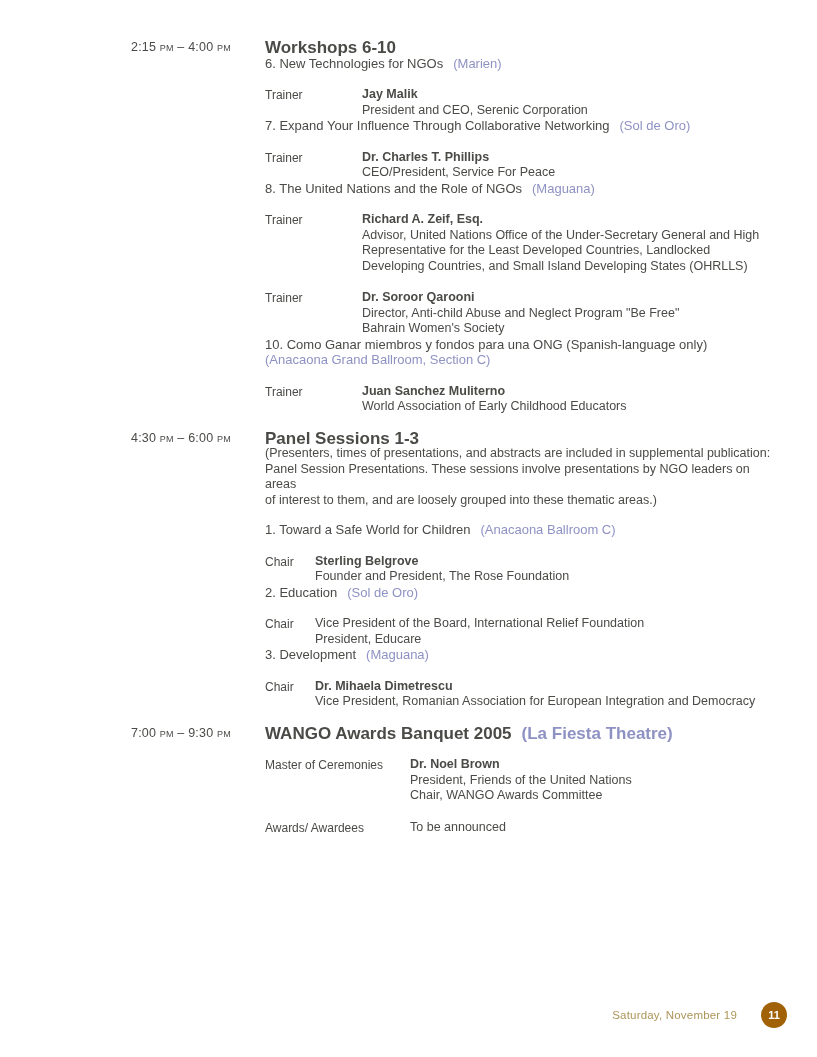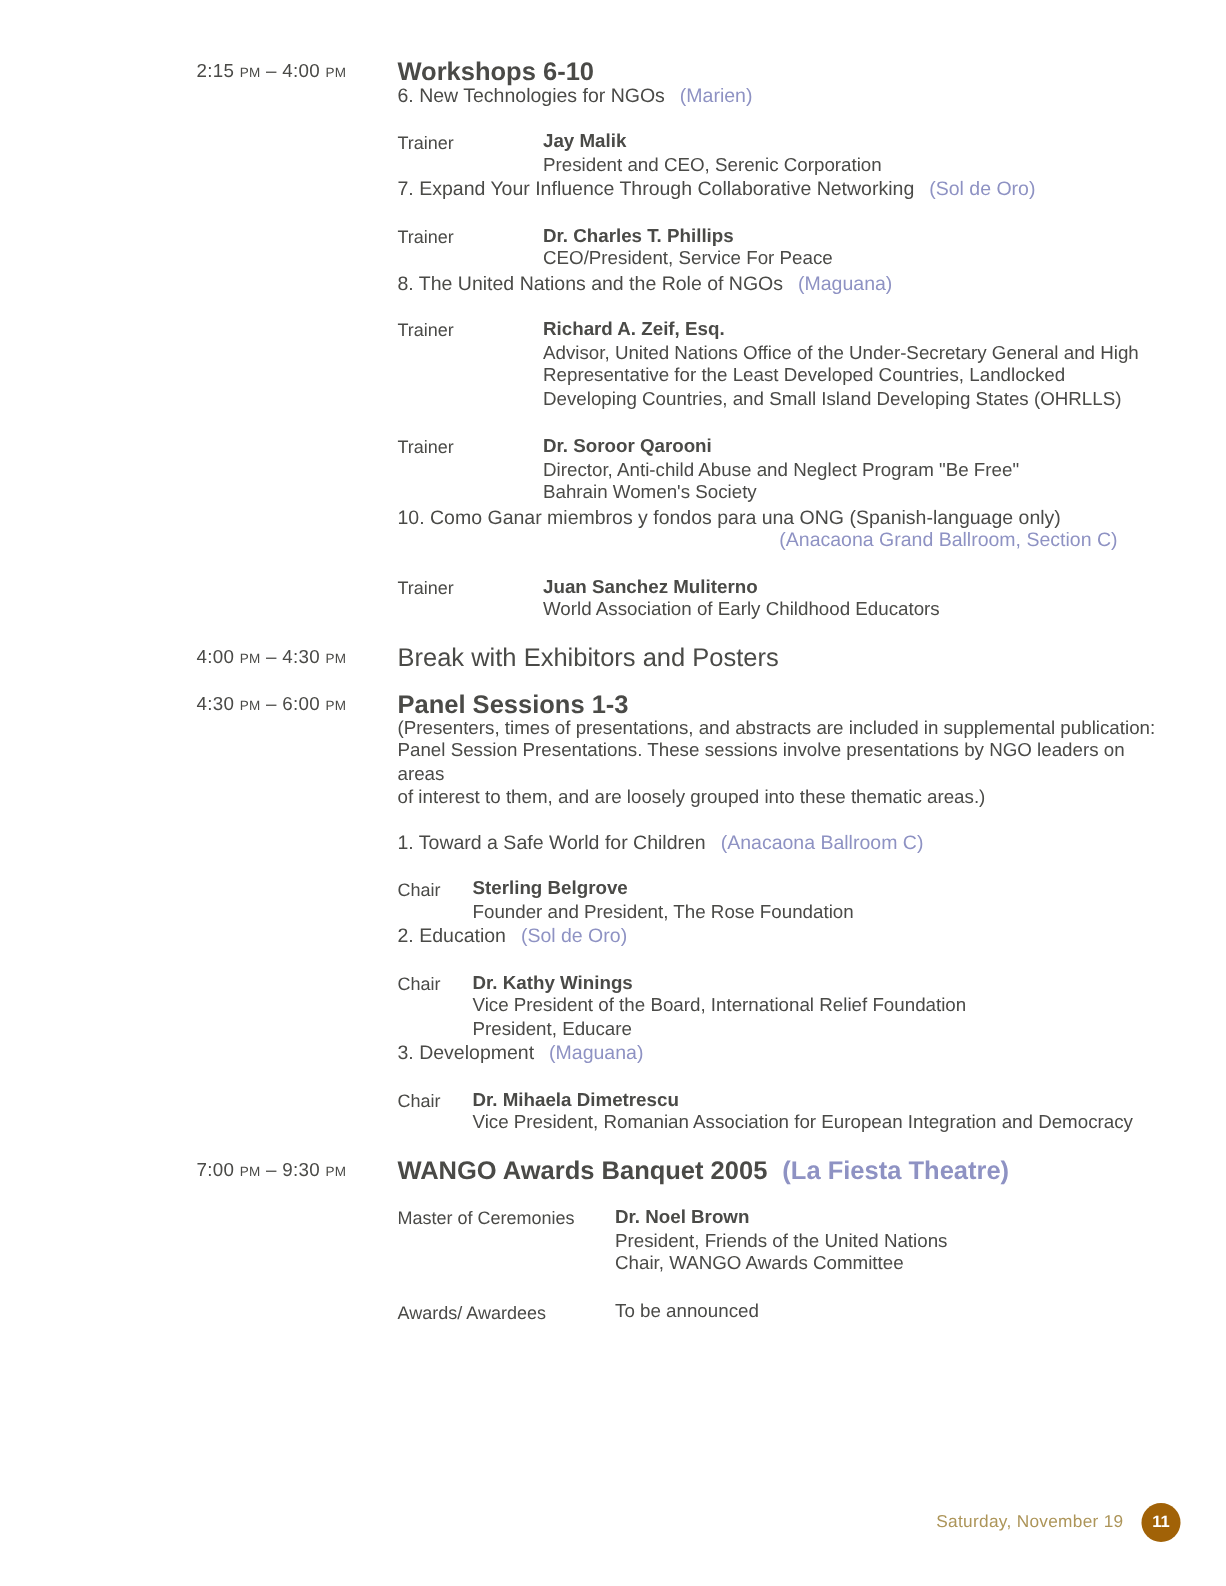--- a/index.html
+++ b/index.html
@@ -9,32 +9,32 @@
   .session{display:flex;align-items:flex-start;margin-top:16px}
   .session:first-child{margin-top:0}
   .time{width:134px;flex-shrink:0;font-size:12.5px;line-height:15.5px;font-variant:small-caps;letter-spacing:.2px}
   .scontent{flex:1;min-width:0}
   .session-title{font-size:17px;line-height:15.5px;font-weight:700}
   .session-title.regular{font-weight:400}
   .event{margin-top:0}
   .event.after-note{margin-top:14px}
   .event-title{font-size:13px;line-height:15.5px}
   .venue{color:#8e92c3;margin-left:10px}
-  .venue-line{font-size:13px;line-height:15.5px;color:#8e92c3;text-align:right;padding-right:26px}
+  .venue-line{font-size:13px;line-height:15.5px;color:#8e92c3;padding-right:26px}
   .person{display:flex;margin-top:16px;font-size:12.5px;line-height:15.5px}
   .plabel{flex-shrink:0;font-size:12px;padding-top:1px}
   .plabel.trainer{width:97px}
   .plabel.chair{width:50px}
   .plabel.wide{width:145px}
   .pinfo{flex:1;min-width:0}
   .pname{font-weight:700}
   .pplain{font-weight:400}
   .paffil{white-space:pre-line}
   .note{font-size:12.5px;line-height:15.5px;white-space:pre-line}
-  .footer{position:absolute;top:1002px;right:30px;display:flex;align-items:center;gap:12px}
+  .footer{position:absolute;top:1002px;right:30px;display:flex;align-items:center;gap:24px}
   .footer-date{font-size:11.5px;color:#ad9559;letter-spacing:.2px}
   .badge{width:26px;height:26px;border-radius:50%;background:#a16207;color:#ffffff;font-size:11px;font-weight:700;display:flex;align-items:center;justify-content:center}
 </style>
 </head>
 <body>
 
 <div class="page">
   <div class="content-area">
 
     <div class="session">
@@ -103,26 +103,20 @@
             <div class="plabel trainer">Trainer</div>
             <div class="pinfo">
               <div class="pname">Juan Sanchez Muliterno</div>
               <div class="paffil">World Association of Early Childhood Educators</div>
             </div>
           </div>
         </div>
       </div>
     </div>
 
-    <div class="session">
-      <div class="time">4:00 pm  –  4:30 pm</div>
-      <div class="scontent">
-        <div class="session-title regular">Break with Exhibitors and Posters</div>
-      </div>
-    </div>
 
     <div class="session">
       <div class="time">4:30 pm  –  6:00 pm</div>
       <div class="scontent">
         <div class="session-title">Panel Sessions 1-3</div>
         <div class="note">(Presenters, times of presentations, and abstracts are included in supplemental publication:
 Panel Session Presentations. These sessions involve presentations by NGO leaders on areas
 of interest to them, and are loosely grouped into these thematic areas.)</div>
 
         <div class="event after-note">
@@ -138,21 +132,20 @@
           </div>
         </div>
 
         <div class="event">
           <div class="event-title">
             <span>2. Education</span><span class="venue">(Sol de Oro)</span>
           </div>
           <div class="person">
             <div class="plabel chair">Chair</div>
             <div class="pinfo">
-              <div class="pname">Dr. Kathy Winings</div>
               <div class="paffil">Vice President of the Board, International Relief Foundation
 President, Educare</div>
             </div>
           </div>
         </div>
 
         <div class="event">
           <div class="event-title">
             <span>3. Development</span><span class="venue">(Maguana)</span>
           </div>

